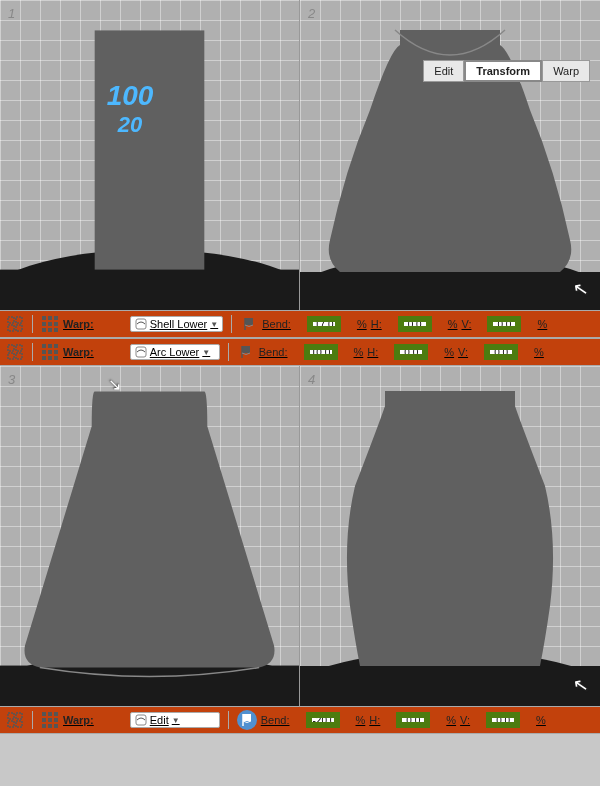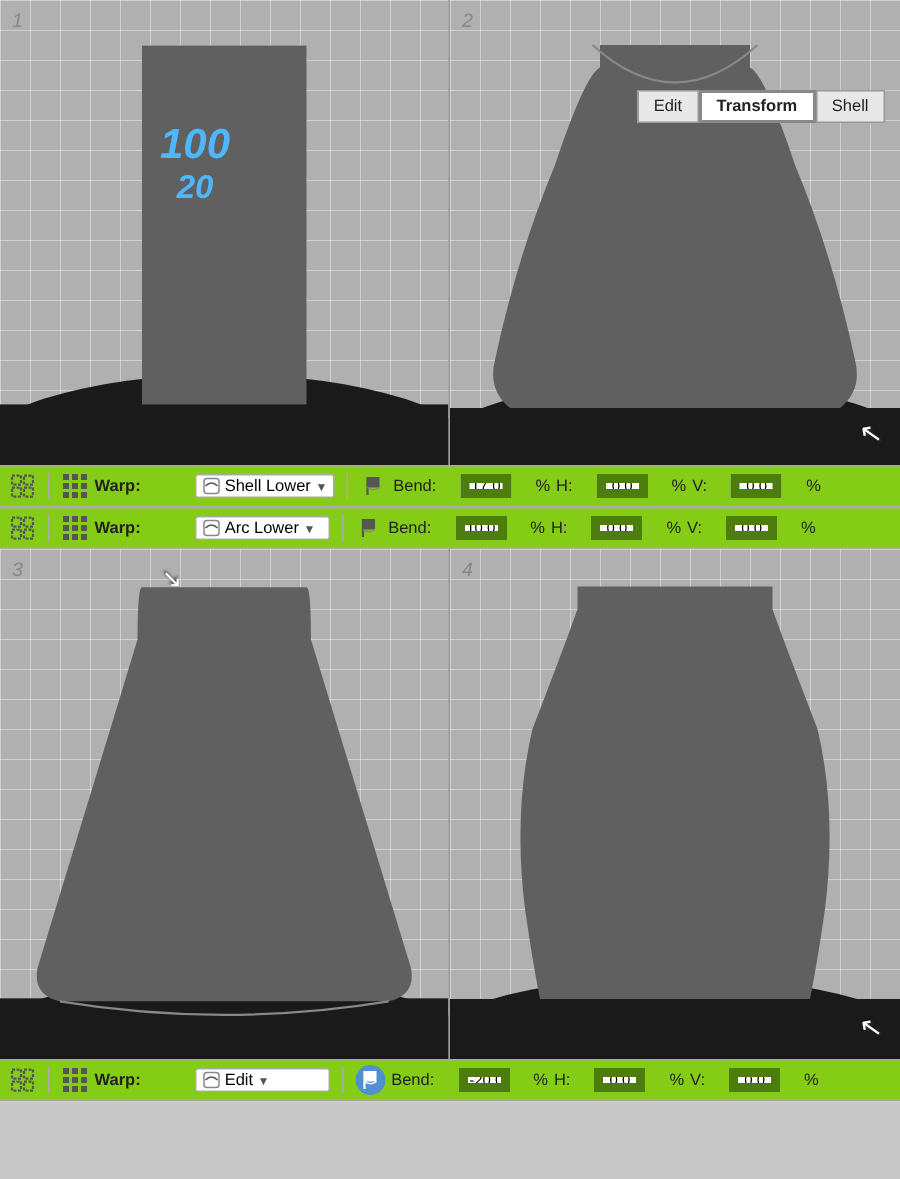--- a/index.html
+++ b/index.html
@@ -55,27 +55,28 @@
 
     .canvas-bottom-right {
       width: 300px;
       height: 340px;
     }
 
     
     .toolbar {
       width: 600px;
       height: 28px;
-      background: #84cc16;
+      background: #c2410c;
       border-top: 1px solid #aaa;
       border-bottom: 1px solid #aaa;
       display: flex;
       align-items: center;
       padding: 0 6px;
       gap: 4px;
+      text-decoration: underline;
     }
 
     .toolbar-icon {
       width: 18px;
       height: 18px;
       display: flex;
       align-items: center;
       justify-content: center;
       font-size: 10px;
     }
@@ -242,21 +243,21 @@
       <span class="blue-num-sm">20</span>
     </div>
   </div>
 
   <div class="canvas-area canvas-right">
     <span class="canvas-num">2</span>
 
     <div class="canvas-btn-row">
       <button class="canvas-btn">Edit</button>
       <button class="canvas-btn selected">Transform</button>
-      <button class="canvas-btn">Shell</button>
+      <button class="canvas-btn">Warp</button>
     </div>
 
     <svg class="shape-container" viewBox="0 0 300 310" xmlns="http://www.w3.org/2000/svg">
 
       <ellipse cx="150" cy="308" rx="170" ry="55" fill="#1a1a1a"></ellipse>
       <rect x="0" y="272" width="300" height="50" fill="#1a1a1a"></rect>
 
       <path d="M 100 30 L 200 30 L 200 45 Q 210 50 230 110 Q 255 170 270 240 Q 275 260 260 272 L 40 272 Q 25 260 30 240 Q 45 170 70 110 Q 90 50 100 45 Z" fill="#606060"></path>
 
       <path d="M 95 30 Q 150 80 205 30" stroke="#888" stroke-width="1.5" fill="none"></path>

